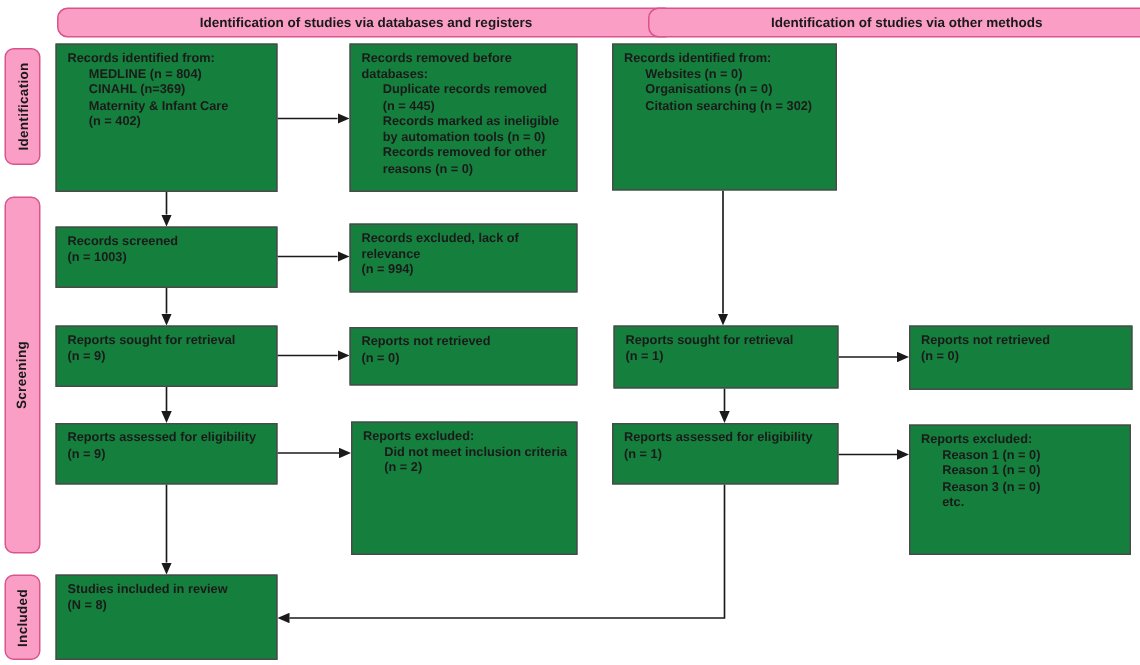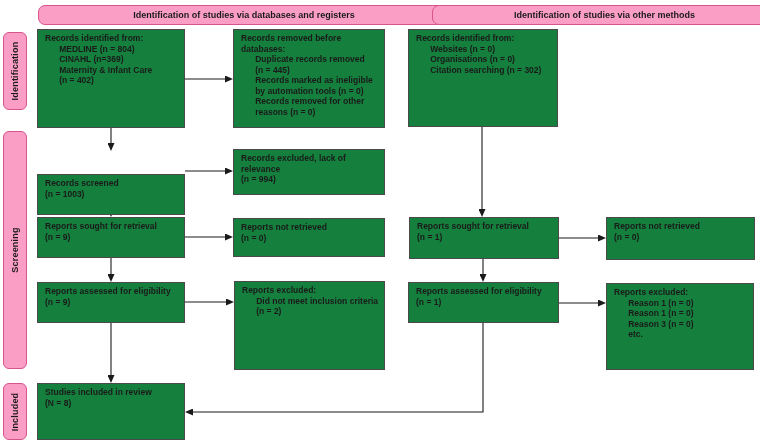--- a/index.html
+++ b/index.html
@@ -91,21 +91,21 @@
       <div class="line">Records removed before</div>
       <div class="line">databases:</div>
       <div class="line">      Duplicate records removed</div>
       <div class="line">      (n = 445)</div>
       <div class="line">      Records marked as ineligible</div>
       <div class="line">      by automation tools (n = 0)</div>
       <div class="line">      Records removed for other</div>
       <div class="line">      reasons (n = 0)</div>
     </div>
 
-  <div class="box" style="left:37px;top:151px;width:148px;height:41px;margin-top:23px;">
+  <div class="box" style="left:37px;top:151px;width:148px;height:41px;">
       <div class="line">Records screened</div>
       <div class="line">(n = 1003)</div>
     </div>
   <div class="box" style="left:233px;top:149px;width:152px;height:46px;">
       <div class="line">Records excluded, lack of</div>
       <div class="line">relevance</div>
       <div class="line">(n = 994)</div>
     </div>
 
   <div class="box" style="left:37px;top:217px;width:148px;height:41px;">

